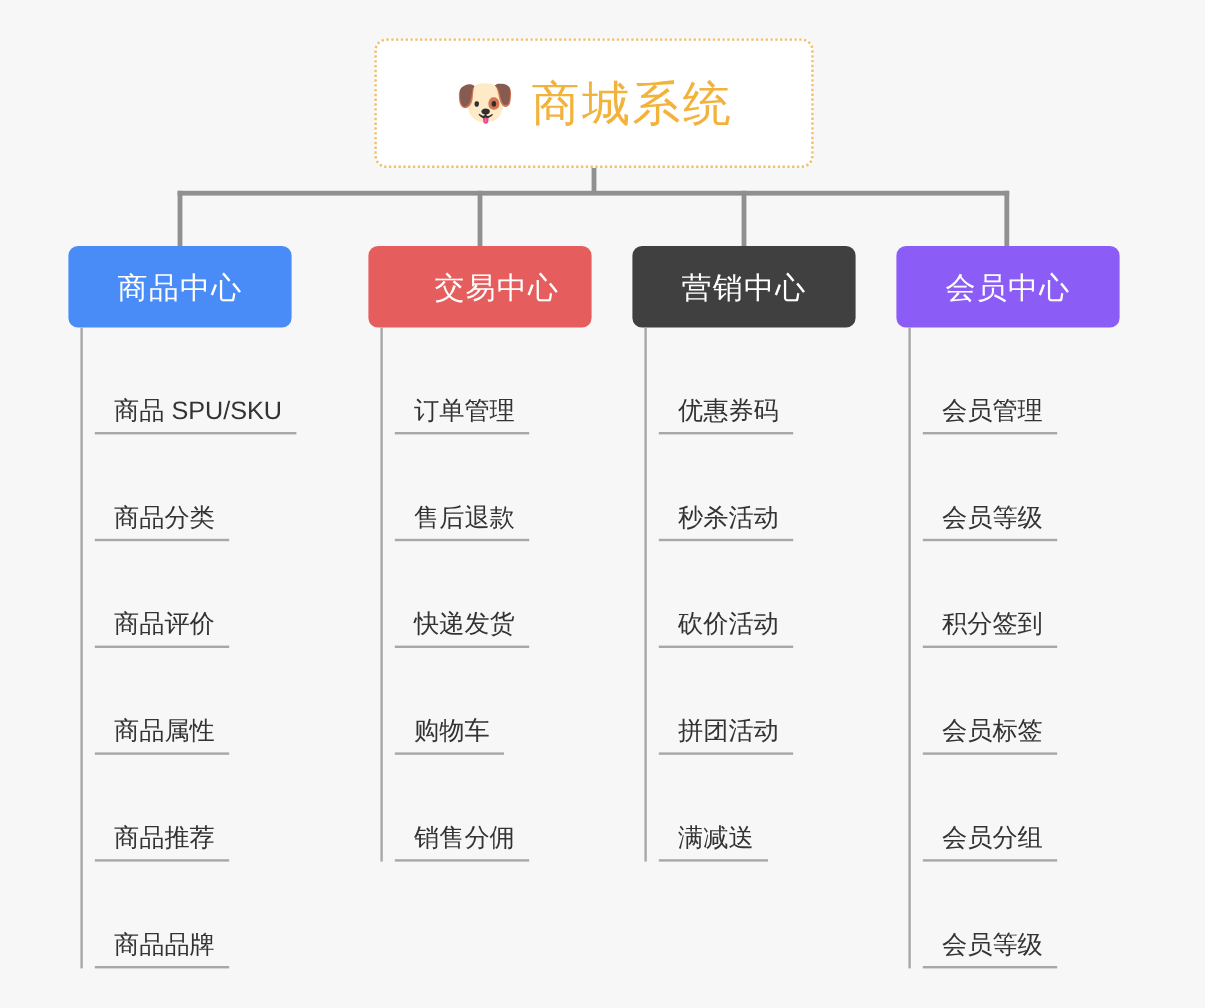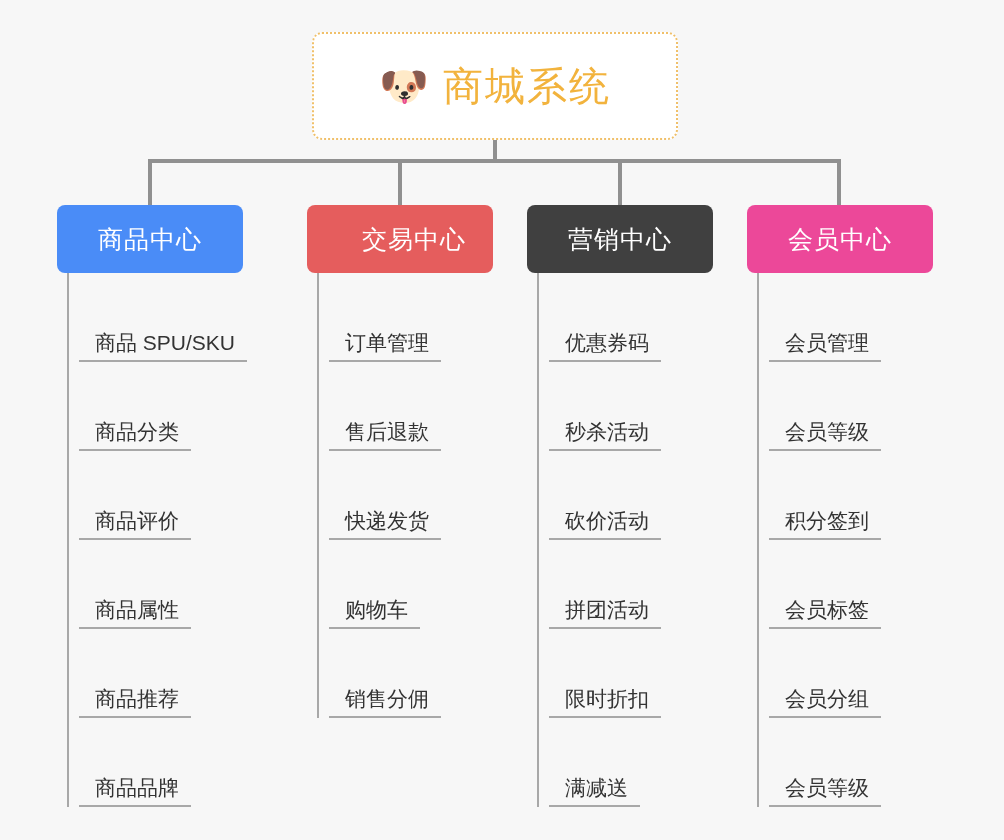--- a/index.html
+++ b/index.html
@@ -198,30 +198,27 @@
       <div class="child-item">
           <span class="child-label" style="border-bottom-color: rgb(168, 168, 168); color: rgb(51, 51, 51);">秒杀活动</span>
         </div>
       <div class="child-item">
           <span class="child-label" style="border-bottom-color: rgb(168, 168, 168); color: rgb(51, 51, 51);">砍价活动</span>
         </div>
       <div class="child-item">
           <span class="child-label" style="border-bottom-color: rgb(168, 168, 168); color: rgb(51, 51, 51);">拼团活动</span>
         </div>
       <div class="child-item">
-          <span class="child-label" style="border-bottom-color: rgb(168, 168, 168); color: rgb(51, 51, 51);">限时折扣</span>
-        </div>
-      <div class="child-item">
           <span class="child-label" style="border-bottom-color: rgb(168, 168, 168); color: rgb(51, 51, 51);">满减送</span>
         </div>
     </div>
   </div>
 
   <div class="column" id="col-3">
-    <div class="cat-header" style="background: #ec4899;">
+    <div class="cat-header" style="background: #8b5cf6;">
       <span>会员中心</span>
     </div>
     <div class="child-list" style="border-left-color: rgb(168, 168, 168);">
       <div class="child-item">
           <span class="child-label" style="border-bottom-color: rgb(168, 168, 168); color: rgb(51, 51, 51);">会员管理</span>
         </div>
       <div class="child-item">
           <span class="child-label" style="border-bottom-color: rgb(168, 168, 168); color: rgb(51, 51, 51);">会员等级</span>
         </div>
       <div class="child-item">

